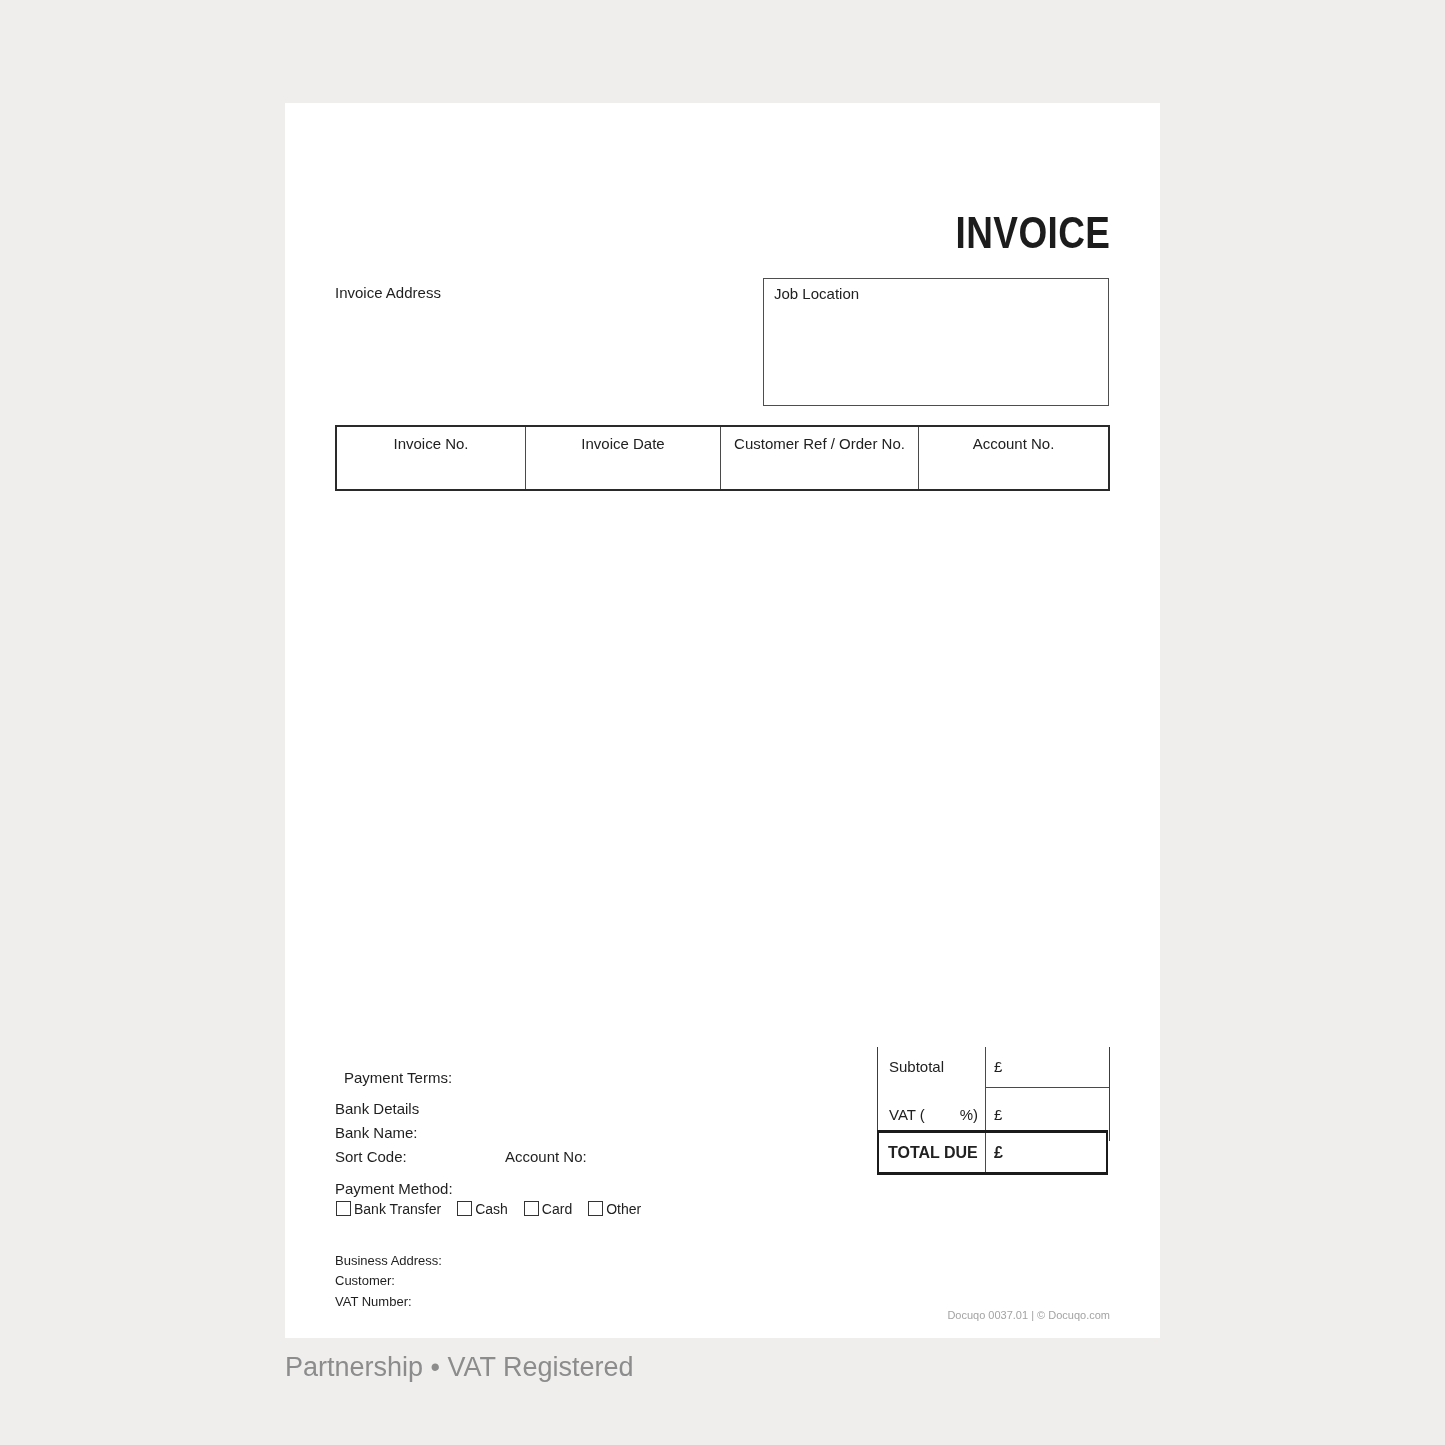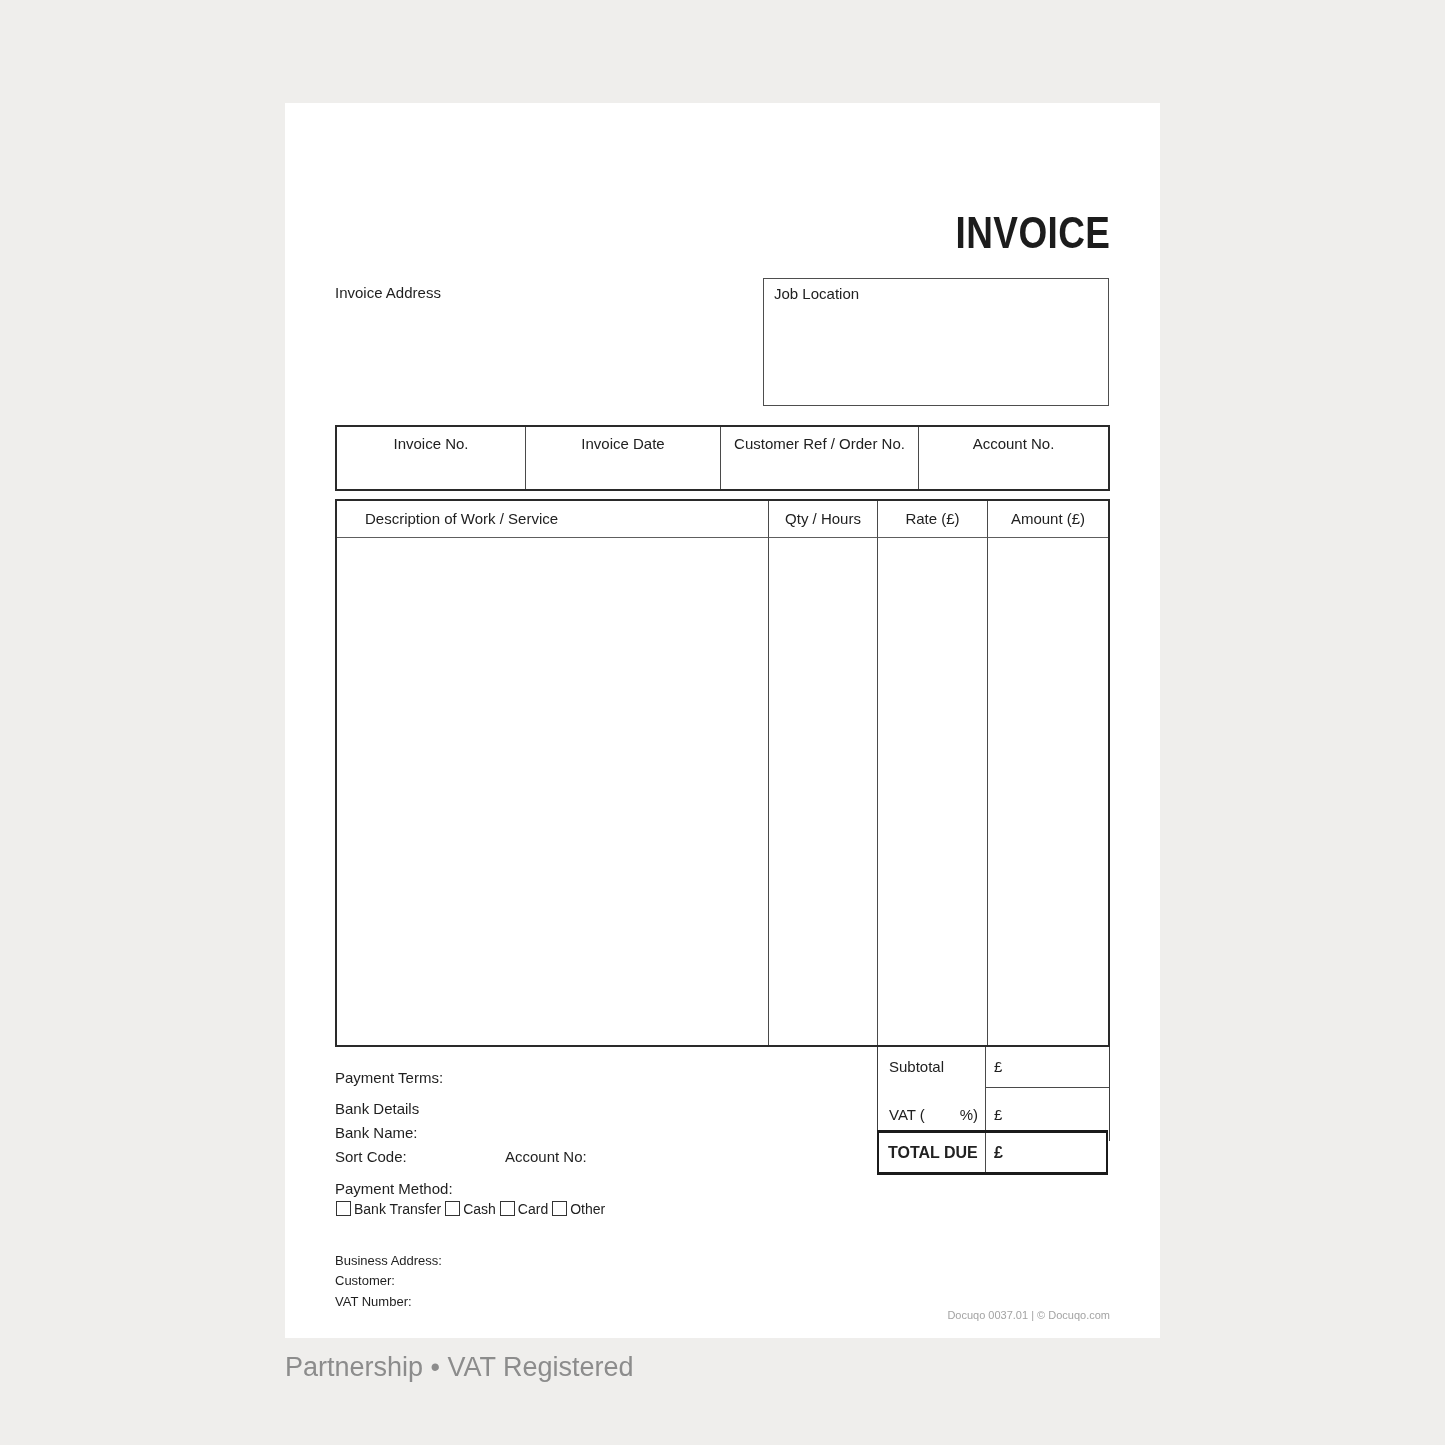--- a/index.html
+++ b/index.html
@@ -153,21 +153,21 @@
   .totals-total .amt {
     border-left: 1px solid #4a4a4a;
     display: flex; align-items: center; padding-left: 8px;
   }
 
   .checkbox-row {
     position: absolute;
     left: 51px;
     top: 1098px;
     display: flex;
-    gap: 4px;
+    gap: 16px;
     align-items: flex-end;
   }
   .cb-item { display: flex; align-items: flex-end; }
   .cb-box {
     width: 13px; height: 13px;
     border: 1.5px solid #333333;
     margin-right: 3px;
     background: #ffffff;
     display: inline-block;
   }
@@ -204,47 +204,37 @@
     <div class="box-label">Job Location</div>
   </div>
 
   <div class="info-table">
     <div class="cell">Invoice No.</div>
     <div class="cell">Invoice Date</div>
     <div class="cell">Customer Ref / Order No.</div>
     <div class="cell">Account No.</div>
   </div>
 
-  <div class="items-table">
-    <div class="hcell first">Description of Work / Service</div>
-    <div class="hcell">Qty / Hours</div>
-    <div class="hcell">Rate (£)</div>
-    <div class="hcell">Amount (£)</div>
-    <div class="bcell first"></div>
-    <div class="bcell"></div>
-    <div class="bcell"></div>
-    <div class="bcell"></div>
-  </div>
 
   <div class="totals-upper">
     <div class="lbl-subtotal">Subtotal</div>
     <div class="amt-subtotal">£</div>
     <div class="lbl-vat">
       <span>VAT (</span>
       <span>%)</span>
     </div>
     <div class="amt-vat">£</div>
   </div>
 
   <div class="totals-total">
     <div class="lbl">TOTAL DUE</div>
     <div class="amt">£</div>
   </div>
 
-  <div class="abs label-15" style="left:50px; top:966px;">Payment Terms:</div>
+  <div class="abs label-15" style="left:59px; top:966px;">Payment Terms:</div>
   <div class="abs label-15" style="left:50px; top:997px;">Bank Details</div>
   <div class="abs label-15" style="left:50px; top:1021px;">Bank Name:</div>
   <div class="abs label-15" style="left:50px; top:1045px;text-align:right;">Sort Code:</div>
   <div class="abs label-15" style="left:220px; top:1045px;">Account No:</div>
   <div class="abs label-15" style="left:50px; top:1077px;">Payment Method:</div>
 
   <div class="checkbox-row">
     <div class="cb-item">
       <span class="cb-box"></span>
       <span class="cb-label">Bank Transfer</span>

